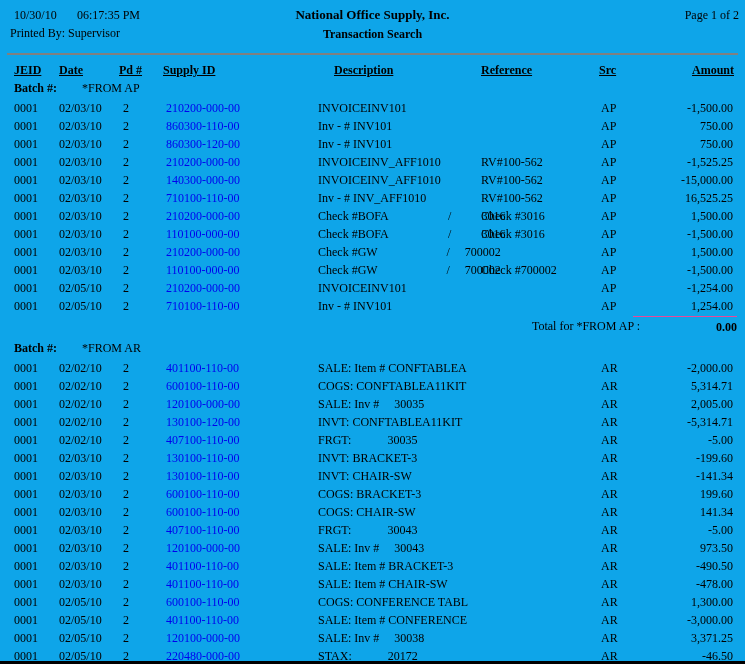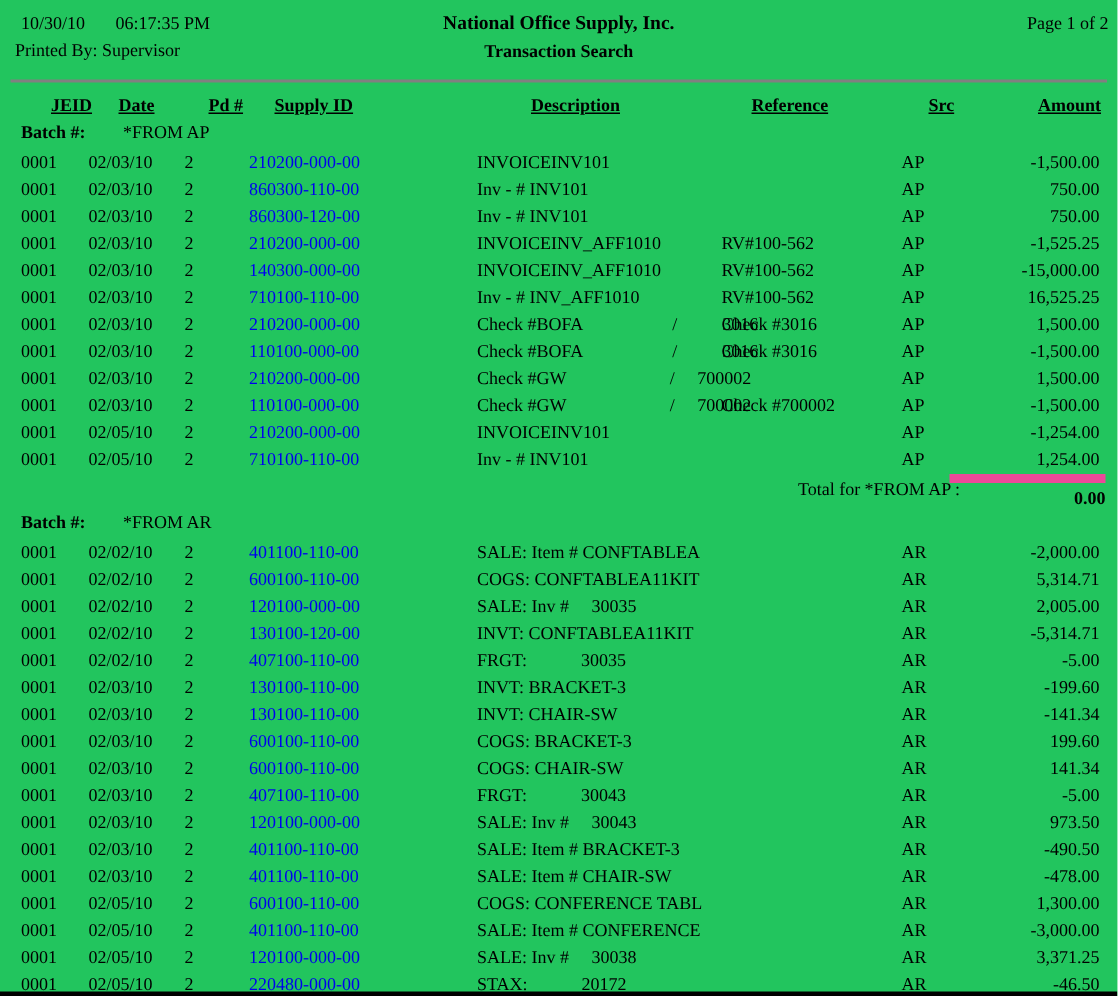--- a/index.html
+++ b/index.html
@@ -1,59 +1,59 @@
 <!DOCTYPE html>
 <html style="--link: #0000ee; --rule: #808080;"><head>
 <meta charset="utf-8">
 <style>
   html,body { margin:0; padding:0; background:#ffffff; }
   .page {
     position:relative;
     width:745px; height:664px;
-    background:#22c55e;
+    background:#0ea5e9;
     font-family:"Liberation Serif","DejaVu Serif",serif;
     font-size:12px; color:#000000;
     overflow:hidden;
   }
   .abs { position:absolute; white-space:pre; }
   .bold { font-weight:bold; }
   .center { left:0; right:0; text-align:center; }
 
   
   .hdr-date   { left:14px; top:8px; }
   .hdr-time   { left:77px; top:8px; }
   .hdr-company{ top:7px; font-size:13px; }
   .hdr-page   { right:6px; top:8px; }
   .hdr-printed{ left:10px; top:26px; }
   .hdr-title  { top:27px; font-size:12px; }
   .hdr-rule   { left:7px; right:7px; top:53px; height:2px; background:var(--rule,#808080); }
 
   
   .colhead { position:absolute; top:63px; left:0; right:0; height:16px; }
-  .colhead span { position:absolute; font-weight:bold; text-decoration:underline; white-space:pre;margin-left:20px; }
+  .colhead span { position:absolute; font-weight:bold; text-decoration:underline; white-space:pre; }
   .h-jeid{left:14px} .h-date{left:59px} .h-pd{left:119px} .h-acct{left:163px}
   .h-desc{left:334px} .h-ref{left:481px} .h-src{left:599px} .h-amt{right:11px}
 
   
   #report-body { position:absolute; top:80px; left:0; right:0; }
   .batch-header { position:relative; height:20px; }
   .batch-label { position:absolute; left:14px; top:1px; font-weight:bold; white-space:pre; }
   .batch-name  { position:absolute; left:82px; top:1px; white-space:pre; }
   .row { position:relative; height:18px; }
   .c { position:absolute; top:1px; white-space:pre; line-height:14px; }
   .c-jeid{left:14px} .c-date{left:59px} .c-pd{left:123px}
   .c-acct{left:166px; color:var(--link,#0000ee);}
   .c-desc{left:318px} .c-ref{left:481px} .c-src{left:601px}
   .c-amt{right:12px; text-align:right;}
   .total-row { position:relative; height:20px; margin-bottom:4px; }
   .total-label { position:absolute; right:105px; top:3px; font-weight:normal; white-space:pre; }
   .total-amount {
     position:absolute; right:8px; top:0; width:104px;
     text-align:right; font-weight:bold;
-    border-top:6px solid #ec4899; padding-top:3px;
+    border-top:1px solid #ec4899; padding-top:3px;
   }
   .bottom-edge { position:absolute; left:0; right:0; bottom:0; height:3px; background:#000000; }
 </style>
 </head>
 <body>
 
 <div class="page">
 
   <span class="abs hdr-date">10/30/10</span>
   <span class="abs hdr-time">06:17:35 PM</span>

